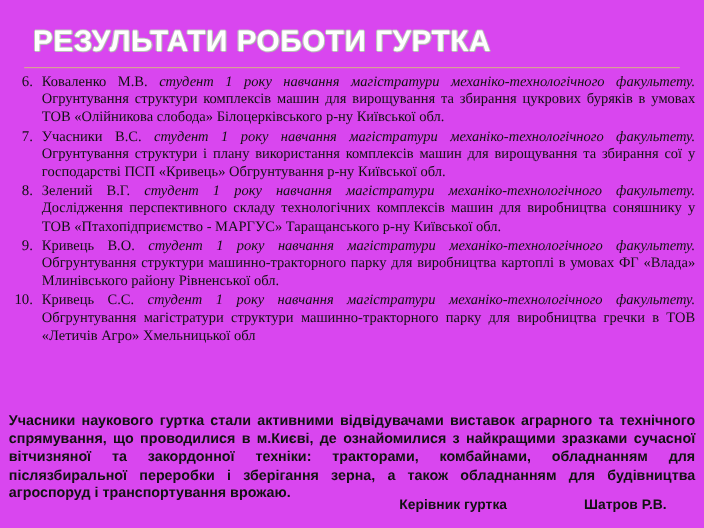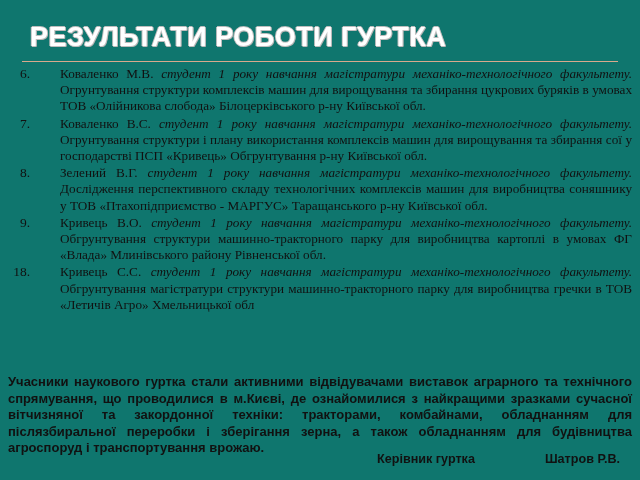--- a/index.html
+++ b/index.html
@@ -10,21 +10,21 @@
     width: 640px;
     height: 480px;
     background: #ffffff;
     font-family: "Liberation Serif", serif;
     overflow: hidden;
   }
   .slide {
     position: relative;
     width: 640px;
     height: 480px;
-    background: #0f766e;
+    background: #d946ef;
     box-sizing: border-box;
   }
   .title-bar {
     position: absolute;
     top: 0;
     left: 0;
     width: 640px;
     height: 62px;
   }
   .title-text {
@@ -75,21 +75,20 @@
   }
   .body {
     flex: 1 1 auto;
     padding-left: 8px;
     font-size: 13.2px;
     line-height: 16.2px;
     color: #111111;
     text-align: justify;
     text-justify: inter-word;
     hyphens: manual;
-    margin-left: 22px;
   }
   .name {
     font-style: normal;
   }
   .ital {
     font-style: italic;
   }
   .para-block {
     position: absolute;
     left: 8px;
@@ -113,21 +112,21 @@
     font-family: "Liberation Sans", sans-serif;
     font-weight: bold;
     font-size: 12.6px;
     color: #111111;
   }
   .footer-left {
     margin-right: 70px;
     margin-left: 35px;
   }
   .footer-right {
-    margin-right: 12px;
+    margin-right: 26px;
   }
 </style>
 </head>
 <body>
 
 <div class="slide">
 
   <div class="title-bar">
     <div class="title-text">Результати роботи гуртка</div>
     <div class="title-rule"></div>
@@ -135,35 +134,35 @@
 
   <div class="list">
 
     <div class="item">
       <div class="num">6.</div>
       <div class="body"><span class="name">Коваленко М.В.</span><span class="ital"> студент 1 року навчання магістратури механіко-технологічного факультету.</span><span> Огрунтування структури комплексів машин для вирощування та збирання цукрових буряків в умовах ТОВ «Олійникова слобода» Білоцерківського р-ну Київської обл.</span></div>
     </div>
 
     <div class="item">
       <div class="num">7.</div>
-      <div class="body"><span class="name">Коваленко В.С.</span><span class="ital"> студент 1 року навчання магістратури механіко-технологічного факультету.</span><span> Огрунтування структури і плану використання комплексів машин для вирощування та збирання сої у господарстві ПСП  «Кривець» Обгрунтування р-ну Київської обл.</span></div>
+      <div class="body"><span class="name">Учасники В.С.</span><span class="ital"> студент 1 року навчання магістратури механіко-технологічного факультету.</span><span> Огрунтування структури і плану використання комплексів машин для вирощування та збирання сої у господарстві ПСП  «Кривець» Обгрунтування р-ну Київської обл.</span></div>
     </div>
 
     <div class="item">
       <div class="num">8.</div>
       <div class="body"><span class="name">Зелений В.Г.</span><span class="ital"> студент 1 року навчання магістратури механіко-технологічного факультету.</span><span> Дослідження перспективного складу технологічних комплексів машин для виробництва соняшнику у  ТОВ «Птахопідприємство - МАРГУС» Таращанського р-ну Київської обл.</span></div>
     </div>
 
     <div class="item">
       <div class="num">9.</div>
       <div class="body"><span class="name">Кривець В.О.</span><span class="ital"> студент 1 року навчання магістратури механіко-технологічного факультету.</span><span> Обгрунтування структури машинно-тракторного парку для виробництва картоплі в умовах ФГ «Влада» Млинівського району Рівненської обл.</span></div>
     </div>
 
     <div class="item">
-      <div class="num">18.</div>
+      <div class="num">10.</div>
       <div class="body"><span class="name">Кривець С.С.</span><span class="ital"> студент 1 року навчання магістратури механіко-технологічного факультету.</span><span> Обгрунтування магістратури структури машинно-тракторного парку для виробництва гречки в ТОВ «Летичів Агро» Хмельницької обл</span></div>
     </div>
 
   </div>
 
   <div class="para-block">Учасники наукового гуртка стали активними відвідувачами виставок аграрного та технічного спрямування, що проводилися в м.Києві, де ознайомилися з найкращими зразками сучасної вітчизняної та закордонної техніки: тракторами, комбайнами, обладнанням для післязбиральної переробки і зберігання зерна, а також обладнанням для будівництва агроспоруд і транспортування врожаю.</div>
 
   <div class="footer">
     <div class="footer-left">Керівник гуртка</div>
     <div class="footer-right">Шатров Р.В.</div>

